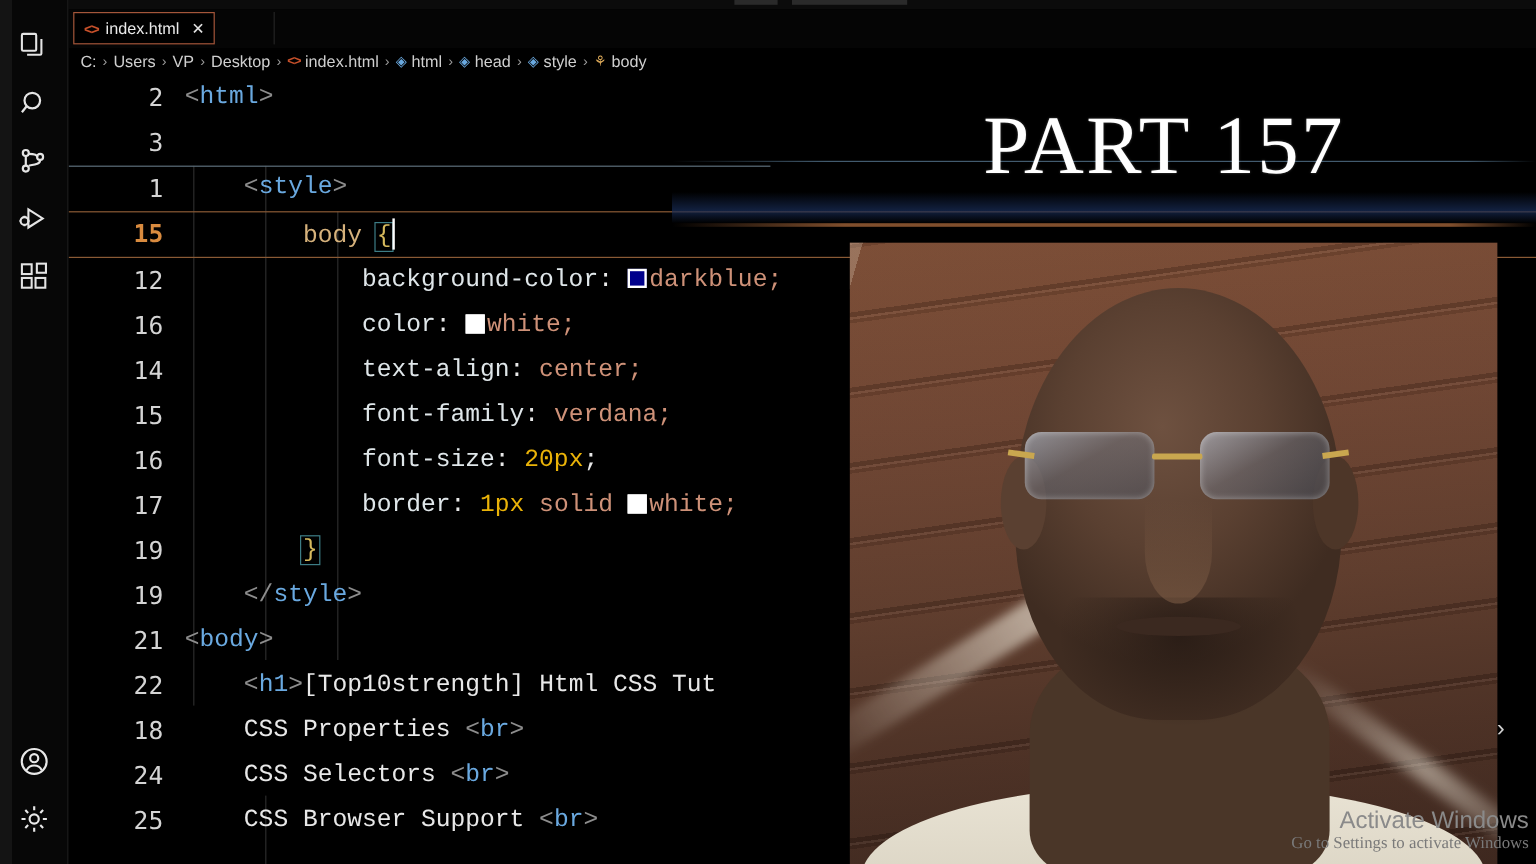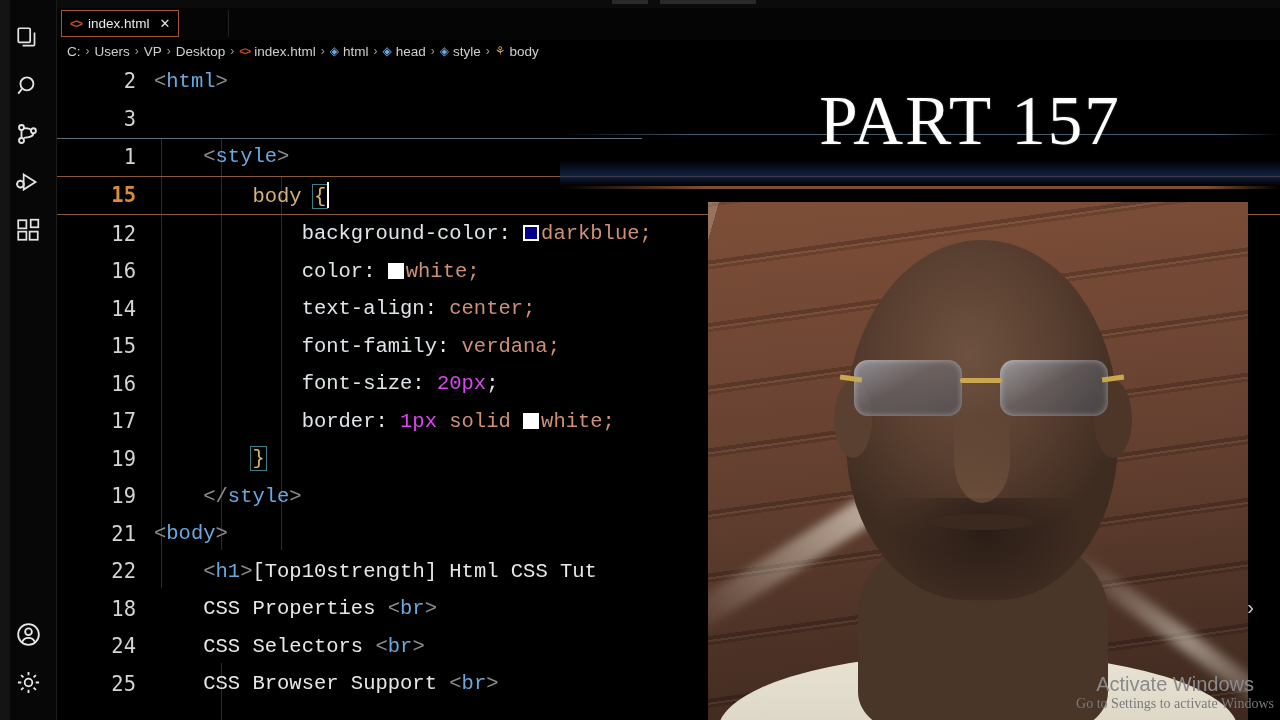--- a/index.html
+++ b/index.html
@@ -119,21 +119,21 @@
   
   .guide{position:absolute;top:0;bottom:0;width:1px;background:#2b2b2b;}
 
   
   .t-tag{color:#6aa9e0;}
   .t-punct{color:#8d8d8d;}
   .t-sel{color:#d6b27c;}
   .t-brace{color:#d7ba5d;}
   .t-prop{color:#dfe6e9;}
   .t-val{color:#ce9178;}
-  .t-num{color:#d946ef;}
+  .t-num{color:#eab308;}
   .t-plain{color:#e8e8e8;}
   .t-h1{color:#6aa9e0;}
 
   .swatch{
     display:inline-block;width:16px;height:16px;
     border:2px solid #ffffff;vertical-align:-2px;margin-right:2px;
     box-sizing:border-box;
   }
   .swatch-blue{background:#00008b;}
   .swatch-white{background:#ffffff;border-color:#ffffff;}
@@ -261,21 +261,21 @@
     background:#3b2920;border-radius:50%;
   }
   .webcam .beard{
     position:absolute;left:176px;top:296px;width:200px;height:106px;
     background:radial-gradient(ellipse at 50% 30%, rgba(38,26,20,.85), rgba(38,26,20,0) 72%);
     border-radius:0 0 50% 50%;
   }
 
   
   .watermark{
-    position:absolute;right:6px;bottom:8px;text-align:center;
+    position:absolute;right:6px;bottom:8px;text-align:right;
     color:#6e6e6e;z-index:9;
   }
   .watermark .wm1{font-size:20px;color:#8a8a8a;font-family:"Liberation Sans",sans-serif;}
   .watermark .wm2{font-size:14px;color:#7a7a7a;font-family:Liberation Serif, serif;}
 
   .chevron{
     position:absolute;right:26px;top:596px;color:#cfcfcf;font-size:20px;z-index:9;
     font-family:"Liberation Sans",sans-serif;
   }
 </style>

